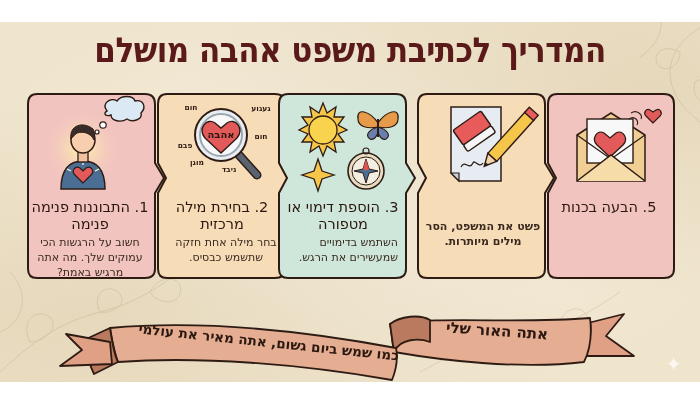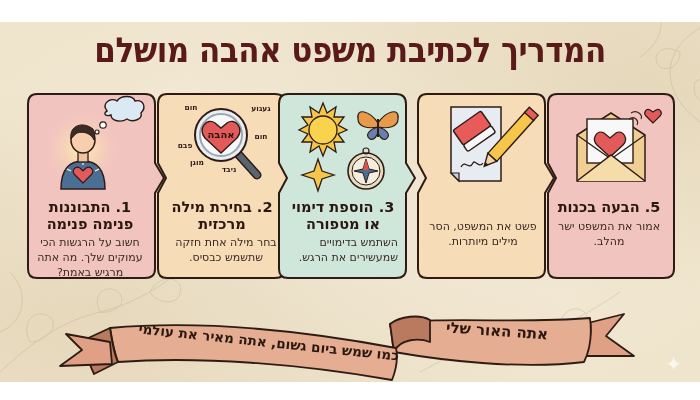--- a/index.html
+++ b/index.html
@@ -23,21 +23,21 @@
     transform: scaleY(1.12);
   }
 
   .card {
     position: absolute; top: 71px; height: 186px;
   }
   .card svg.shape { position: absolute; left: 0; top: 0; overflow: visible; }
   .card .illus { position: absolute; left: 0; top: 0; width: 100%; height: 100px; }
   .card .heading {
     position: absolute; left: 6px; right: 6px; top: 106px;
-    direction: rtl; text-align: center; font-weight: bold;
+    direction: rtl; text-align: center; font-weight: normal;
     font-size: 14.5px; line-height: 17px; color: #2a1810;
   }
   .card .body {
     position: absolute; left: 8px; right: 8px;
     direction: rtl; text-align: center;
     font-size: 11px; line-height: 15px; color: #3a2a20;
   }
 
   .ribbon { position: absolute; left: 0; top: 268px; width: 700px; height: 100px; }
   .ribbon-text {
@@ -181,41 +181,40 @@
         <rect x="38" y="26" width="34" height="18" rx="2" fill="#e85b5b" stroke="#2e1c14" stroke-width="1.4"></rect>
         <rect x="38" y="44" width="34" height="8" rx="2" fill="#f6f6f6" stroke="#2e1c14" stroke-width="1.4"></rect>
       </g>
       <g transform="rotate(42 90 48)">
         <rect x="84" y="14" width="12" height="56" fill="#f6c64a" stroke="#2e1c14" stroke-width="1.4"></rect>
         <rect x="84" y="8" width="12" height="7" fill="#e85b5b" stroke="#2e1c14" stroke-width="1.4"></rect>
         <polygon points="84,70 96,70 90,82" fill="#f3d4a8" stroke="#2e1c14" stroke-width="1.4"></polygon>
         <polygon points="88,78 92,78 90,82" fill="#2e1c14"></polygon>
       </g>
     </svg>
-    <div class="body" style="top:126px;right:14px;left:6px;">פשט את המשפט, הסר מילים מיותרות.</div>
+    <div class="body" style="top:126px;right:14px;left:6px;font-weight:bold;">פשט את המשפט, הסר מילים מיותרות.</div>
   </div>
 
   <div class="card" style="left:547px;width:128px;">
     <svg class="shape" width="128" height="186">
       <path d="M10 1 H117 Q127 1 127 11 V176 Q127 185 117 185 H10 Q1 185 1 176 V100 L9 85 L1 70 V11 Q1 1 10 1Z" fill="#f2c4c0" stroke="#2e1c14" stroke-width="2"></path>
     </svg>
     <svg class="illus" viewBox="0 0 128 100">
       <path d="M30 42 L64 20 L98 42 V88 H30Z" fill="#f1cf94" stroke="#2e1c14" stroke-width="1.5"></path>
       <rect x="40" y="26" width="46" height="44" fill="#f8f8f8" stroke="#2e1c14" stroke-width="1.4"></rect>
       <path d="M63 64 L50 52 C44 46 50 36 57 40 L63 45 L69 40 C76 36 82 46 76 52Z" fill="#e35a5a" stroke="#2e1c14" stroke-width="1.3"></path>
       <path d="M30 42 L64 66 L98 42" fill="none" stroke="#2e1c14" stroke-width="1.3"></path>
       <path d="M30 88 L64 62 L98 88" fill="#f6dca8" stroke="#2e1c14" stroke-width="1.5"></path>
       <path d="M84 20 C90 16 96 22 94 26" fill="none" stroke="#2e1c14" stroke-width="1.1"></path>
       <path d="M82 26 C88 22 92 28 90 32" fill="none" stroke="#2e1c14" stroke-width="1.1"></path>
       <path d="M106 30 L99 23 C96 20 99 15 103 17 L106 19 L109 17 C113 15 116 20 113 23Z" fill="#e35a5a" stroke="#2e1c14" stroke-width="1.2"></path>
     </svg>
     <div class="heading" style="right:8px;left:4px;">
       <span>5.</span> <span>הבעה בכנות</span>
     </div>
-    <div class="body" style="top:126px;right:10px;left:6px;">אמור את המשפט ישר מהלב.</div>
   </div>
 
   <svg class="ribbon" viewBox="0 0 700 100">
     <g stroke="#2e1c14" stroke-width="1.8" stroke-linejoin="round">
 
       <path d="M560 40 L624 24 L606 46 L634 66 L578 66Z" fill="#dfa086"></path>
       <path d="M546 38 L590 30 C592 44 590 56 582 66 L560 66Z" fill="#b97a60"></path>
 
       <path d="M390 34 C440 26 520 34 590 28 C592 44 590 60 584 72 C520 80 440 70 394 62 C392 52 392 44 390 34Z" fill="#e5ad92"></path>
 

